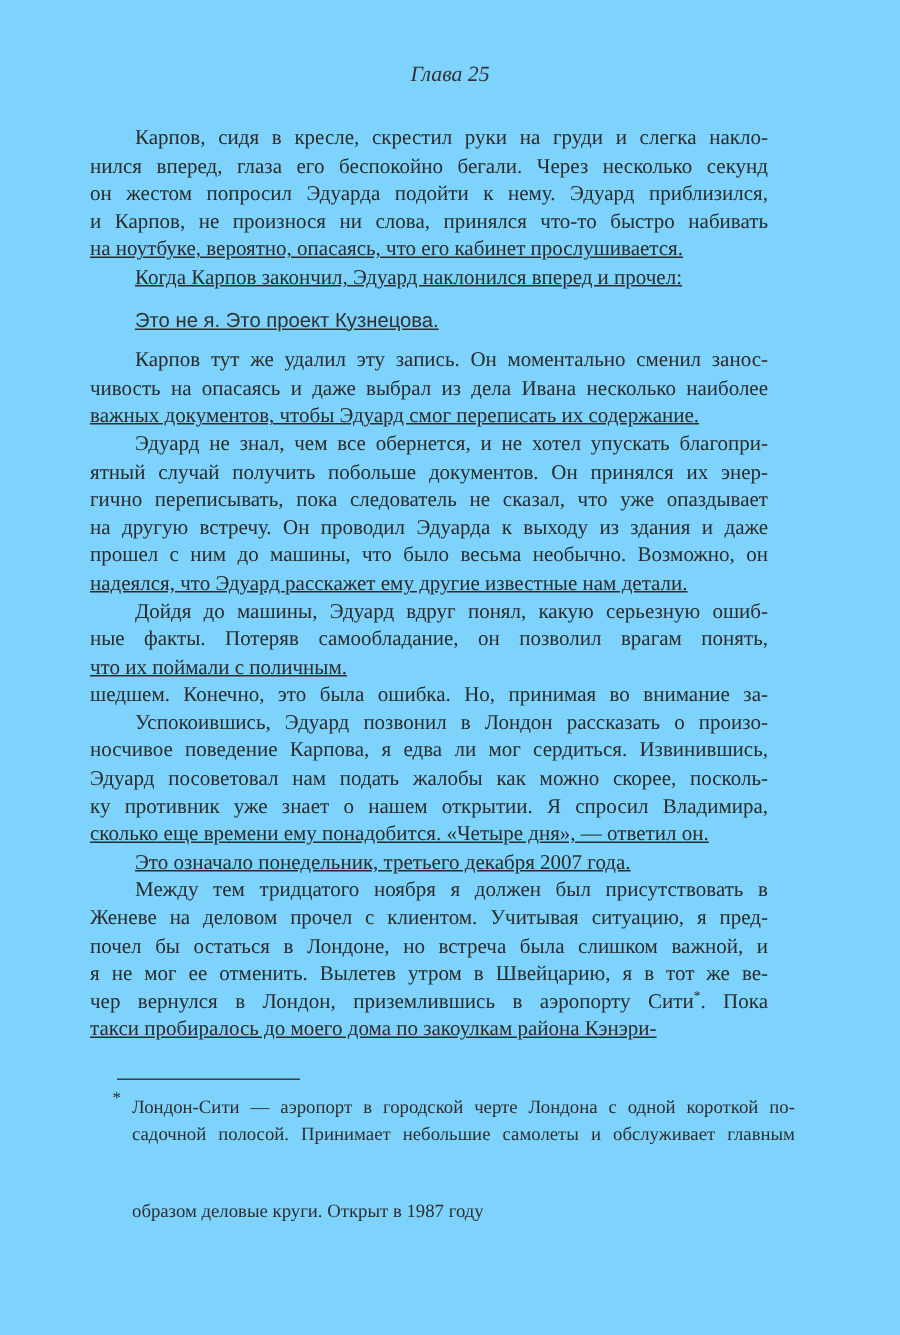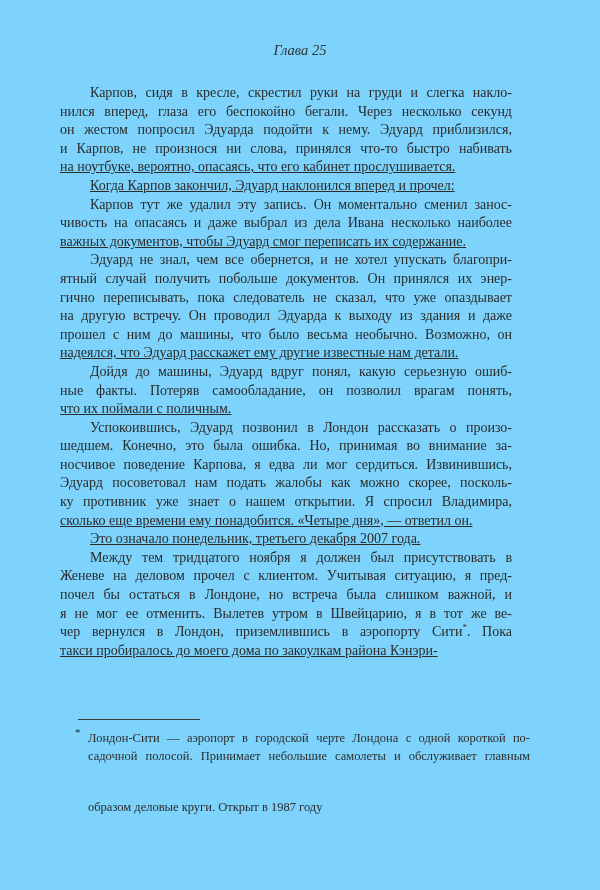--- a/index.html
+++ b/index.html
@@ -70,41 +70,44 @@
       <div class="para">
         <div class="bline first">Карпов, сидя в кресле, скрестил руки на груди и слегка накло-</div>
         <div class="bline">нился вперед, глаза его беспокойно бегали. Через несколько секунд</div>
         <div class="bline">он жестом попросил Эдуарда подойти к нему. Эдуард приблизился,</div>
         <div class="bline">и Карпов, не произнося ни слова, принялся что-то быстро набивать</div>
         <div class="bline last">на ноутбуке, вероятно, опасаясь, что его кабинет прослушивается.</div>
       </div>
       <div class="para">
         <div class="bline first last">Когда Карпов закончил, Эдуард наклонился вперед и прочел:</div>
       </div>
+      <div class="para sans">
+        <div class="bline first last">Это не я. Это проект Кузнецова.</div>
+      </div>
       <div class="para">
         <div class="bline first">Карпов тут же удалил эту запись. Он моментально сменил занос-</div>
         <div class="bline">чивость на опасаясь и даже выбрал из дела Ивана несколько наиболее</div>
         <div class="bline last">важных документов, чтобы Эдуард смог переписать их содержание.</div>
       </div>
       <div class="para">
         <div class="bline first">Эдуард не знал, чем все обернется, и не хотел упускать благопри-</div>
         <div class="bline">ятный случай получить побольше документов. Он принялся их энер-</div>
         <div class="bline">гично переписывать, пока следователь не сказал, что уже опаздывает</div>
         <div class="bline">на другую встречу. Он проводил Эдуарда к выходу из здания и даже</div>
         <div class="bline">прошел с ним до машины, что было весьма необычно. Возможно, он</div>
         <div class="bline last">надеялся, что Эдуард расскажет ему другие известные нам детали.</div>
       </div>
       <div class="para">
         <div class="bline first">Дойдя до машины, Эдуард вдруг понял, какую серьезную ошиб-</div>
         <div class="bline">ные факты. Потеряв самообладание, он позволил врагам понять,</div>
         <div class="bline last">что их поймали с поличным.</div>
       </div>
       <div class="para">
+        <div class="bline">шедшем. Конечно, это была ошибка. Но, принимая во внимание за-</div>
         <div class="bline first">Успокоившись, Эдуард позвонил в Лондон рассказать о произо-</div>
-        <div class="bline">шедшем. Конечно, это была ошибка. Но, принимая во внимание за-</div>
         <div class="bline">носчивое поведение Карпова, я едва ли мог сердиться. Извинившись,</div>
         <div class="bline">Эдуард посоветовал нам подать жалобы как можно скорее, посколь-</div>
         <div class="bline">ку противник уже знает о нашем открытии. Я спросил Владимира,</div>
         <div class="bline last">сколько еще времени ему понадобится. «Четыре дня», — ответил он.</div>
       </div>
       <div class="para">
         <div class="bline first last">Это означало понедельник, третьего декабря 2007 года.</div>
       </div>
       <div class="para">
         <div class="bline first">Между тем тридцатого ноября я должен был присутствовать в</div>

